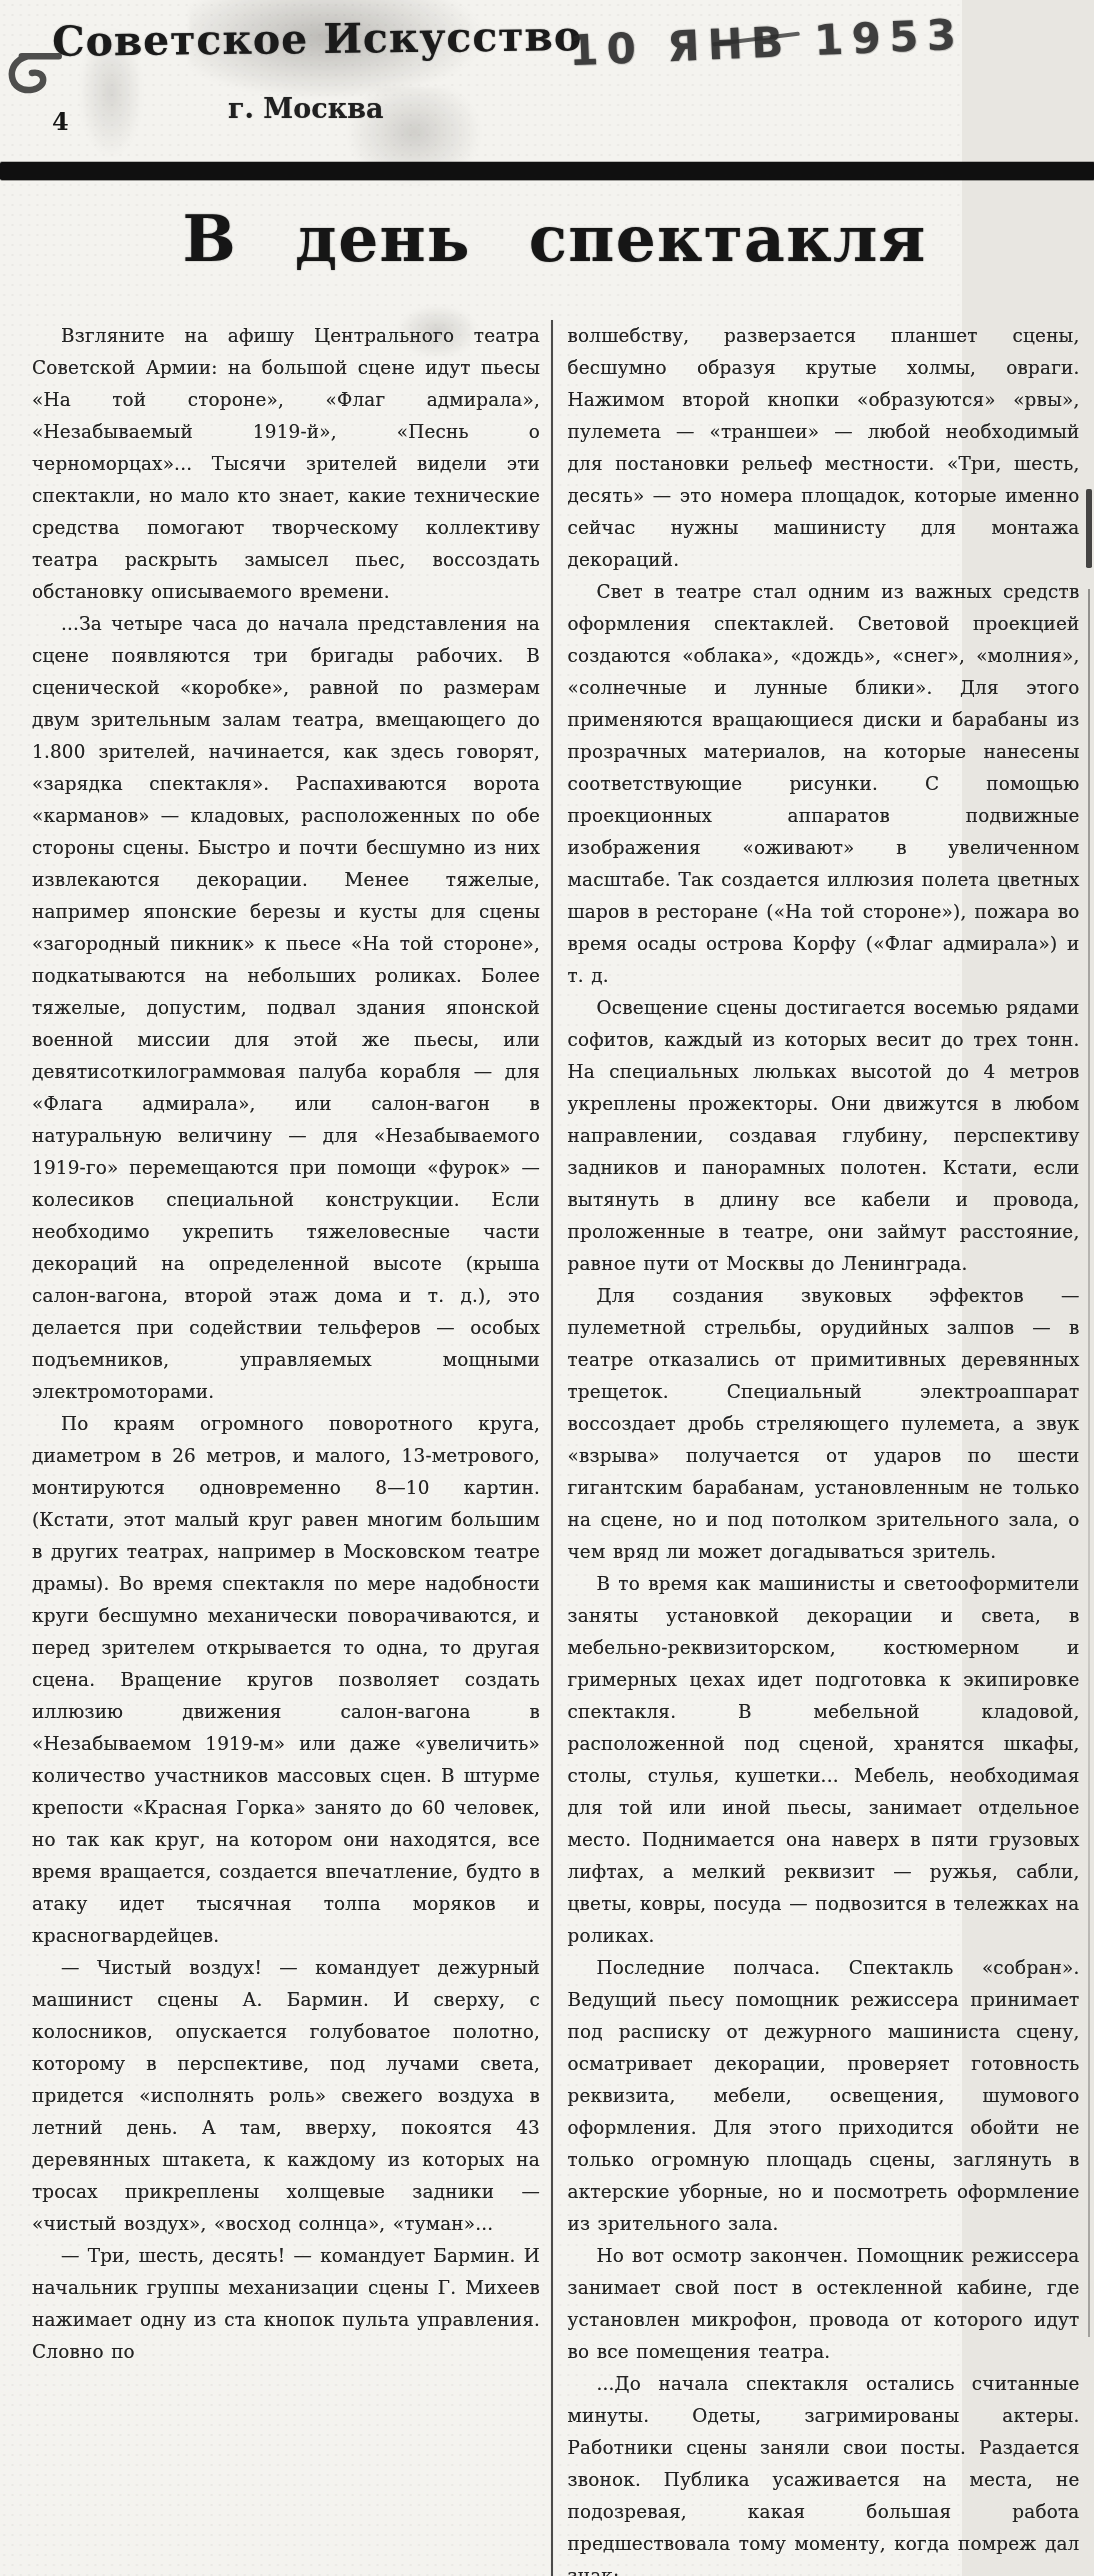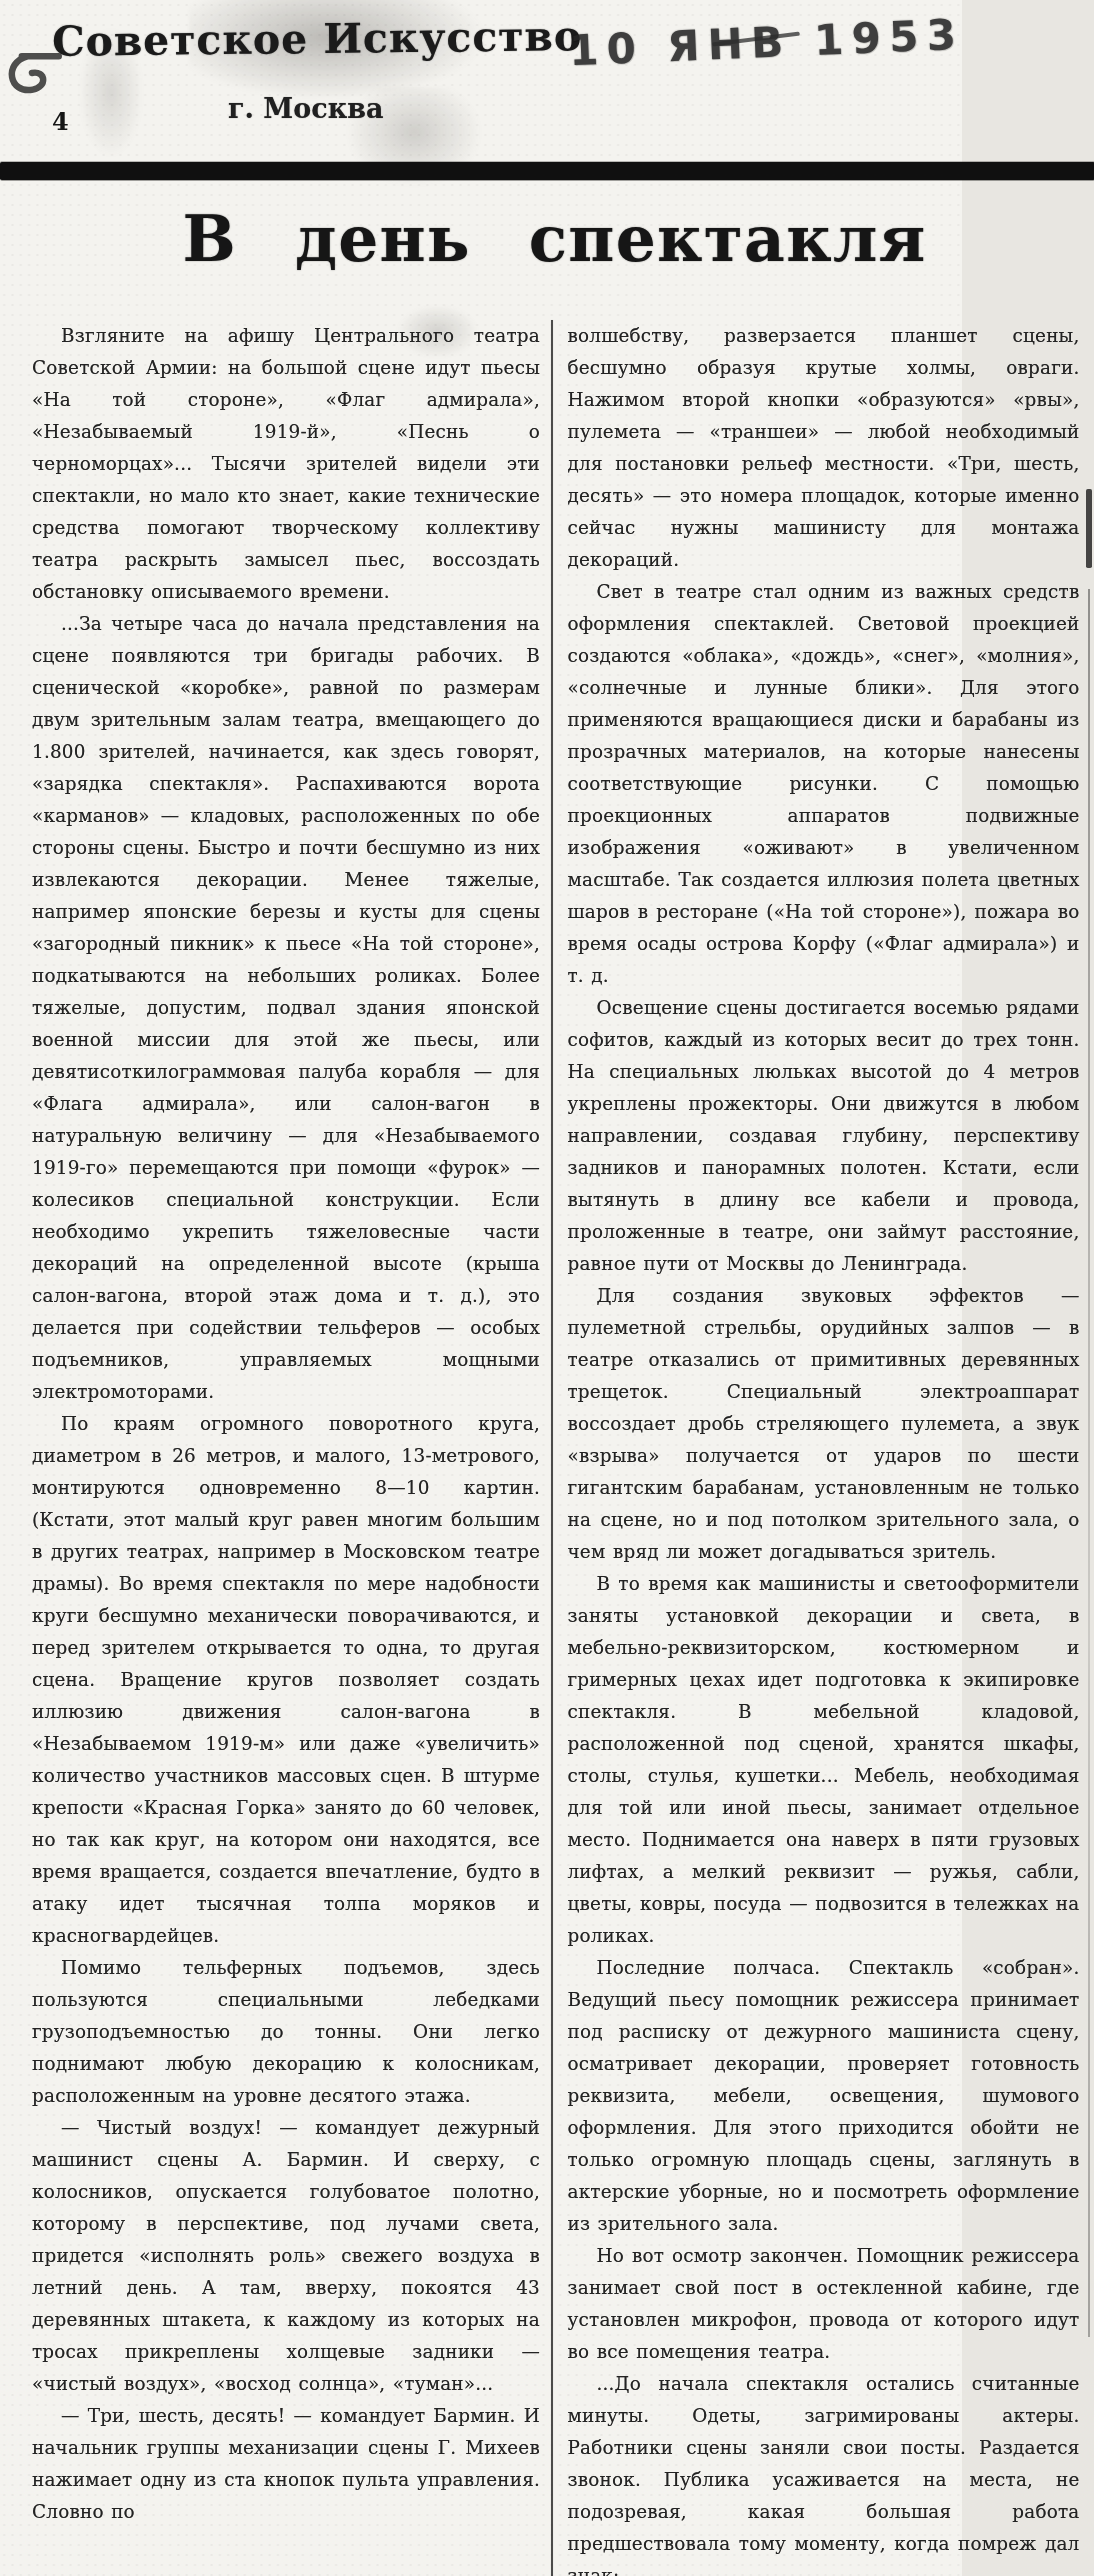--- a/index.html
+++ b/index.html
@@ -124,21 +124,20 @@
   <div class="stamp-dash"></div>
   <div class="rule"></div>
 
   <h1 class="title">В день спектакля</h1>
 
   <div class="content">
     <div class="col col-left plist">
         <p>Взгляните на афишу Центрального театра Советской Армии: на большой сцене идут пьесы «На той стороне», «Флаг адмирала», «Незабываемый 1919-й», «Песнь о черноморцах»... Тысячи зрителей видели эти спектакли, но мало кто знает, какие технические средства помогают творческому коллективу театра раскрыть замысел пьес, воссоздать обстановку описываемого времени.</p>
         <p>...За четыре часа до начала представления на сцене появляются три бригады рабочих. В сценической «коробке», равной по размерам двум зрительным залам театра, вмещающего до 1.800 зрителей, начинается, как здесь говорят, «зарядка спектакля». Распахиваются ворота «карманов» — кладовых, расположенных по обе стороны сцены. Быстро и почти бесшумно из них извлекаются декорации. Менее тяжелые, например японские березы и кусты для сцены «загородный пикник» к пьесе «На той стороне», подкатываются на небольших роликах. Более тяжелые, допустим, подвал здания японской военной миссии для этой же пьесы, или девятисоткилограммовая палуба корабля — для «Флага адмирала», или салон-вагон в натуральную величину — для «Незабываемого 1919-го» перемещаются при помощи «фурок» — колесиков специальной конструкции. Если необходимо укрепить тяжеловесные части декораций на определенной высоте (крыша салон-вагона, второй этаж дома и т. д.), это делается при содействии тельферов — особых подъемников, управляемых мощными электромоторами.</p>
         <p>По краям огромного поворотного круга, диаметром в 26 метров, и малого, 13-метрового, монтируются одновременно 8—10 картин. (Кстати, этот малый круг равен многим большим в других театрах, например в Московском театре драмы). Во время спектакля по мере надобности круги бесшумно механически поворачиваются, и перед зрителем открывается то одна, то другая сцена. Вращение кругов позволяет создать иллюзию движения салон-вагона в «Незабываемом 1919-м» или даже «увеличить» количество участников массовых сцен. В штурме крепости «Красная Горка» занято до 60 человек, но так как круг, на котором они находятся, все время вращается, создается впечатление, будто в атаку идет тысячная толпа моряков и красногвардейцев.</p>
-        <p>Помимо тельферных подъемов, здесь пользуются специальными лебедками грузоподъемностью до тонны. Они легко поднимают любую декорацию к колосникам, расположенным на уровне десятого этажа.</p>
         <p>— Чистый воздух! — командует дежурный машинист сцены А. Бармин. И сверху, с колосников, опускается голубоватое полотно, которому в перспективе, под лучами света, придется «исполнять роль» свежего воздуха в летний день. А там, вверху, покоятся 43 деревянных штакета, к каждому из которых на тросах прикреплены холщевые задники — «чистый воздух», «восход солнца», «туман»...</p>
         <p>— Три, шесть, десять! — командует Бармин. И начальник группы механизации сцены Г. Михеев нажимает одну из ста кнопок пульта управления. Словно по</p>
       </div>
     <div class="col-divider"></div>
     <div class="col col-right">
       <div class="plist">
           <p>волшебству, разверзается планшет сцены, бесшумно образуя крутые холмы, овраги. Нажимом второй кнопки «образуются» «рвы», пулемета — «траншеи» — любой необходимый для постановки рельеф местности. «Три, шесть, десять» — это номера площадок, которые именно сейчас нужны машинисту для монтажа декораций.</p>
           <p>Свет в театре стал одним из важных средств оформления спектаклей. Световой проекцией создаются «облака», «дождь», «снег», «молния», «солнечные и лунные блики». Для этого применяются вращающиеся диски и барабаны из прозрачных материалов, на которые нанесены соответствующие рисунки. С помощью проекционных аппаратов подвижные изображения «оживают» в увеличенном масштабе. Так создается иллюзия полета цветных шаров в ресторане («На той стороне»), пожара во время осады острова Корфу («Флаг адмирала») и т. д.</p>
           <p>Освещение сцены достигается восемью рядами софитов, каждый из которых весит до трех тонн. На специальных люльках высотой до 4 метров укреплены прожекторы. Они движутся в любом направлении, создавая глубину, перспективу задников и панорамных полотен. Кстати, если вытянуть в длину все кабели и провода, проложенные в театре, они займут расстояние, равное пути от Москвы до Ленинграда.</p>
           <p>Для создания звуковых эффектов — пулеметной стрельбы, орудийных залпов — в театре отказались от примитивных деревянных трещеток. Специальный электроаппарат воссоздает дробь стреляющего пулемета, а звук «взрыва» получается от ударов по шести гигантским барабанам, установленным не только на сцене, но и под потолком зрительного зала, о чем вряд ли может догадываться зритель.</p>

